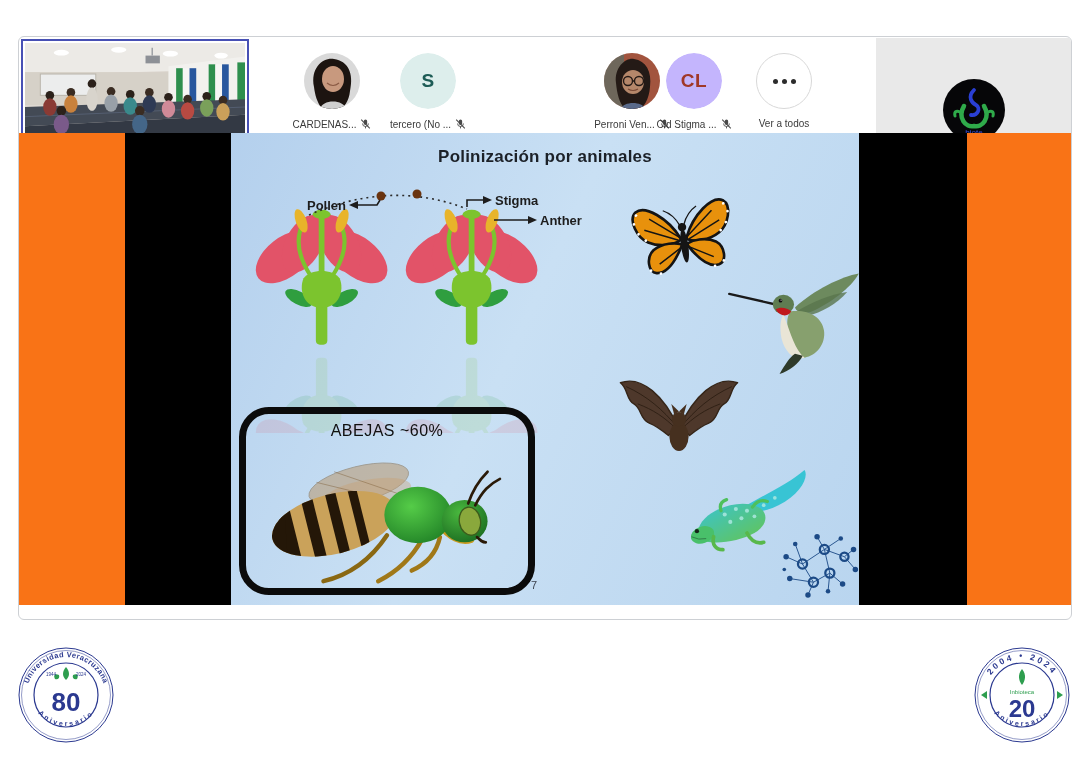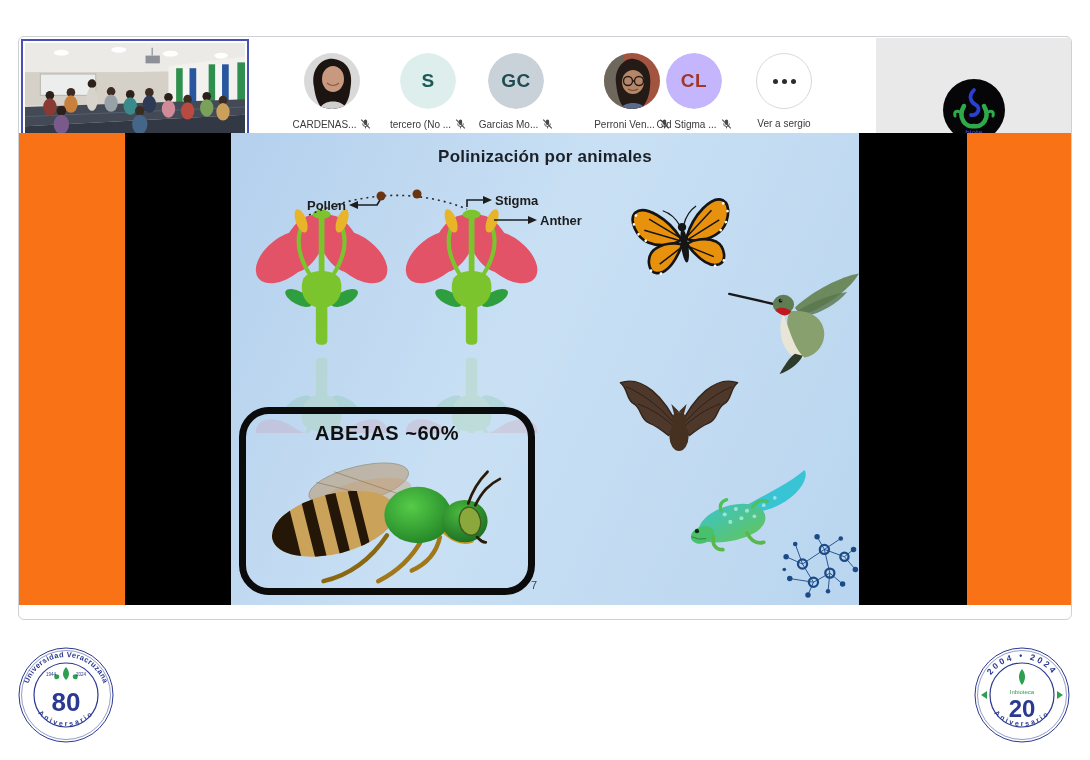--- a/index.html
+++ b/index.html
@@ -41,22 +41,22 @@
          background:linear-gradient(115deg,#b4d0ed 0%,#c9e0f4 45%,#b9d5ef 100%);}
   .slide-title{position:absolute;top:14px;left:0;width:100%;text-align:center;font-size:17px;
                font-weight:bold;color:#1c2128;letter-spacing:.2px;}
   .diagram{position:absolute;left:0;top:40px;width:400px;height:260px;}
   .butterfly{position:absolute;left:400px;top:52px;width:105px;height:105px;}
   .hummingbird{position:absolute;left:496px;top:128px;width:136px;height:116px;}
   .bat{position:absolute;left:376px;top:232px;width:144px;height:120px;}
   .gecko{position:absolute;left:450px;top:324px;width:132px;height:102px;}
   .bee-box{position:absolute;left:8px;top:274px;width:296px;height:188px;box-sizing:border-box;
            border:7px solid #0b0b0b;border-radius:30px;}
-  .bee-label{position:absolute;top:8px;left:0;width:100%;text-align:center;font-weight:bold;
-             font-size:20px;color:#101010;letter-spacing:.5px;}
+  .bee-label{position:absolute;top:8px;left:0;width:100%;text-align:center;font-weight:normal;
+             font-size:16px;color:#101010;letter-spacing:.5px;}
   .bee-svg{position:absolute;left:4px;top:26px;width:274px;height:150px;}
   .molecule{position:absolute;left:546px;top:396px;width:82px;height:70px;}
   .page-num{position:absolute;left:300px;top:446px;font-size:11px;color:#3e4450;}
 
   
   .footer-caption{position:absolute;left:0;top:656px;width:1090px;text-align:center;font-size:25px;
                   color:#595959;line-height:35px;letter-spacing:.2px;}
   .speaker{color:#2b3fd0;}
   .emph{color:#101010;}
   .seal{position:absolute;top:645px;width:100px;height:100px;}
@@ -210,34 +210,20 @@
         <span>tercero (No ...</span>
         <svg class="mic" width="11" height="12" viewBox="0 0 12 12">
           <rect x="4.2" y="1" width="3.6" height="6" rx="1.8" fill="#4a4a4a"></rect>
           <path d="M2.8 5.5 a3.2 3.2 0 0 0 6.4 0" stroke="#4a4a4a" fill="none"></path>
           <line x1="6" y1="8.7" x2="6" y2="10.8" stroke="#4a4a4a"></line>
           <line x1="1.3" y1="1.3" x2="10.7" y2="10.7" stroke="#4a4a4a" stroke-width="1.2"></line>
         </svg>
       </div>
     </div>
 
-    <div class="p-item" style="left:451px">
-      <div class="avatar">
-        <div class="initials av-gc">GC</div>
-      </div>
-      <div class="p-name-row">
-        <span>Garcias Mo...</span>
-        <svg class="mic" width="11" height="12" viewBox="0 0 12 12">
-          <rect x="4.2" y="1" width="3.6" height="6" rx="1.8" fill="#4a4a4a"></rect>
-          <path d="M2.8 5.5 a3.2 3.2 0 0 0 6.4 0" stroke="#4a4a4a" fill="none"></path>
-          <line x1="6" y1="8.7" x2="6" y2="10.8" stroke="#4a4a4a"></line>
-          <line x1="1.3" y1="1.3" x2="10.7" y2="10.7" stroke="#4a4a4a" stroke-width="1.2"></line>
-        </svg>
-      </div>
-    </div>
 
     <div class="p-item" style="left:567px">
       <div class="avatar">
         <svg viewBox="0 0 56 56">
           <rect width="56" height="56" fill="#a2543e"></rect>
           <rect x="0" y="0" width="20" height="56" fill="#3a7a78" opacity=".5"></rect>
           <path d="M12 30 C 10 12 24 4 30 6 C 42 8 48 18 46 34 C 45 46 40 56 33 56 L 21 56 C 15 50 13 40 12 30 Z" fill="#241a16"></path>
           <ellipse cx="29" cy="29" rx="11" ry="12" fill="#b5876a"></ellipse>
           <circle cx="24" cy="28" r="4.5" fill="none" stroke="#241a16" stroke-width="1.4"></circle>
           <circle cx="35" cy="28" r="4.5" fill="none" stroke="#241a16" stroke-width="1.4"></circle>
@@ -272,21 +258,21 @@
       </div>
     </div>
 
     <div class="p-item" style="left:719px">
       <div class="avatar av-more">
           <i></i>
           <i></i>
           <i></i>
         </div>
       <div class="p-name-row">
-        <span>Ver a sergio</span>
+        <span>Ver a todos</span>
       </div>
     </div>
 
     <div class="tile-logo">
       <svg viewBox="0 0 64 64">
         <circle cx="32" cy="32" r="31" fill="#060608"></circle>
         <path d="M22 28 C 15 40 24 50 32 48 C 40 50 49 40 42 28" stroke="#2faa4a" stroke-width="4.5" fill="none" stroke-linecap="round"></path>
         <path d="M18 34 C 14 32 12 34 13 38" stroke="#2faa4a" stroke-width="3" fill="none" stroke-linecap="round"></path>
         <path d="M46 34 C 50 32 52 34 51 38" stroke="#2faa4a" stroke-width="3" fill="none" stroke-linecap="round"></path>
         <path d="M32 12 C 25 19 30 25 34 27 C 39 30 36 38 29 37" stroke="#2a3fd4" stroke-width="3.8" fill="none" stroke-linecap="round"></path>

